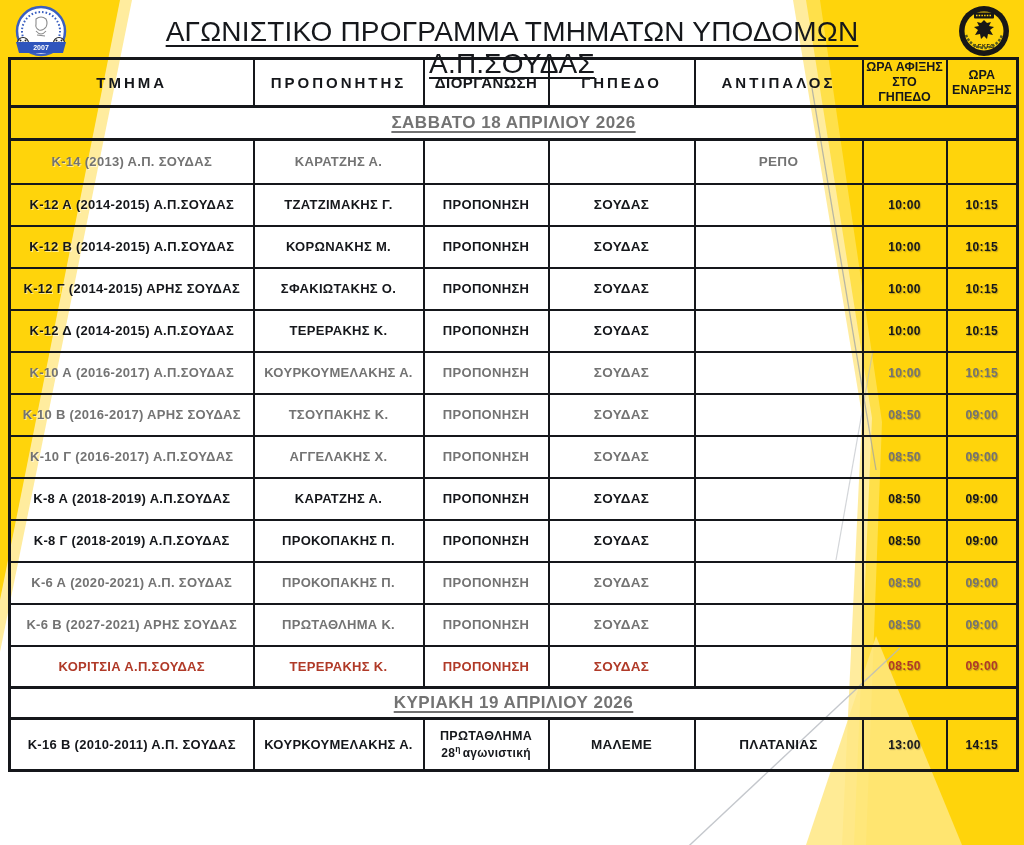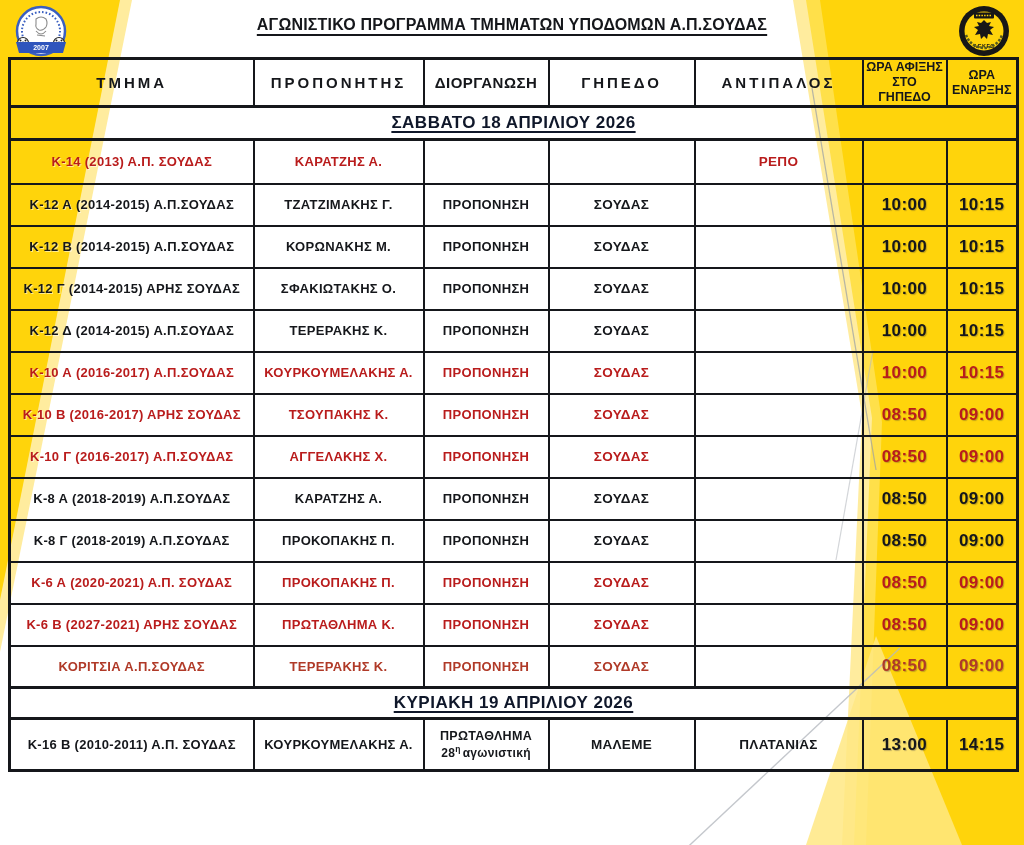--- a/index.html
+++ b/index.html
@@ -3,45 +3,45 @@
 <meta charset="utf-8">
 <style>
   html,body{margin:0;padding:0;}
   .page{position:relative;width:1024px;height:845px;overflow:hidden;background:#fff;
         font-family:"Liberation Sans","DejaVu Sans",sans-serif;}
   .bg{position:absolute;left:0;top:0;}
   .logo{position:absolute;}
   .logo-left{left:10px;top:4px;}
   .logo-right{left:952px;top:4px;}
   .title{position:absolute;left:90px;right:90px;top:16px;text-align:center;
-         font-size:16px;font-weight:bold;color:#15171b;letter-spacing:.2px;
+         font-size:28px;font-weight:normal;color:#15171b;letter-spacing:.2px;
          text-decoration:underline;text-decoration-thickness:2px;text-underline-offset:4px;}
   table.sched{position:absolute;left:8px;top:57px;width:1008px;border-collapse:collapse;
         table-layout:fixed;border:3px solid #15171b;background:transparent;}
   .sched th,.sched td{border:2px solid #15171b;padding:0 2px;text-align:center;
         vertical-align:middle;overflow:hidden;}
   .sched th{font-size:15px;font-weight:bold;color:#15171b;}
   th.sp{letter-spacing:3px;}
   th.sp2{letter-spacing:.5px;}
   th.small{font-size:12.5px;line-height:1.2;letter-spacing:0;}
   tr.hdr{height:43px;}
   tr.banner-row{height:33px;}
   tr.banner-row td{border-top:3px solid #15171b;border-bottom:3px solid #15171b;}
   tr.banner-row.sun{height:31px;}
-  .banner-text{color:#0f172a;font-size:17px;font-weight:bold;letter-spacing:.5px;
+  .banner-text{color:#737373;font-size:17px;font-weight:bold;letter-spacing:.5px;
          text-decoration:underline;text-decoration-thickness:2px;text-underline-offset:3px;}
   tr.r14{height:44px;}
   tr.std{height:42px;}
   tr.k16b{height:52px;}
   .sched td{font-size:13px;font-weight:bold;letter-spacing:.3px;
          text-shadow:1px 1px 0 rgba(255,255,255,.55);}
-  td.time{font-size:17px;letter-spacing:.4px;text-shadow:1px 1px 1px rgba(30,30,60,.28);}
+  td.time{font-size:12px;letter-spacing:.4px;text-shadow:1px 1px 1px rgba(30,30,60,.28);}
   td.venue,td.opp{font-size:13.5px;}
   tr[data-variant="black"]{color:#15171b;}
-  tr[data-variant="blue"]{color:#b91c1c;}
+  tr[data-variant="blue"]{color:#737373;}
   tr[data-variant="red"]{color:#b03a28;}
   .comp2 .l1{font-size:12.5px;line-height:1.25;}
   .comp2 .l2{font-size:12px;line-height:1.1;font-weight:bold;}
   .comp2 .l2 .lbl{margin-left:2px;}
   .comp2 sup{font-size:8.5px;}
 </style>
 </head>
 <body>
 
 <div class="page">

